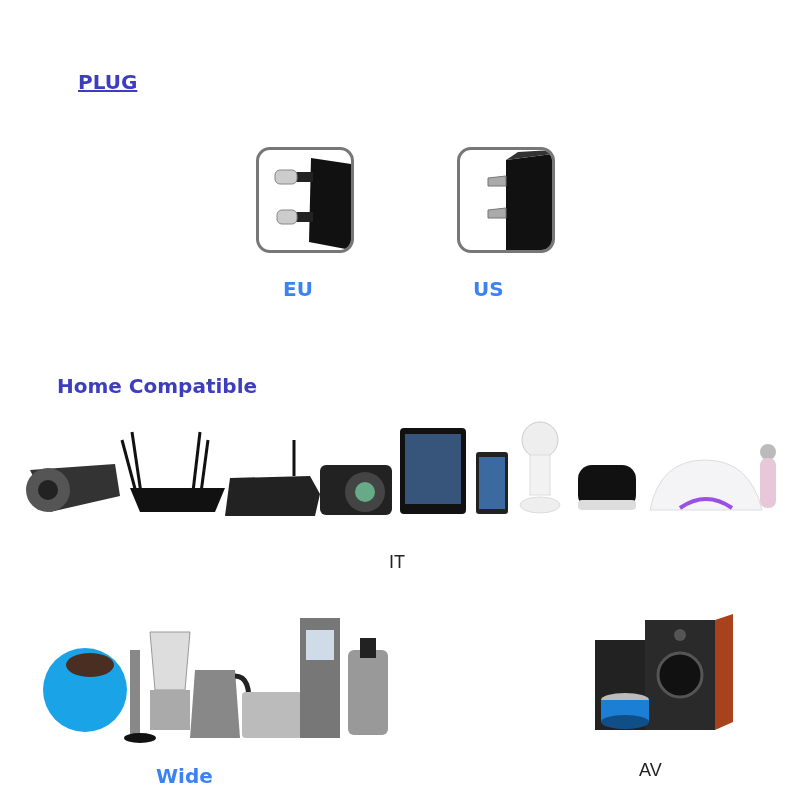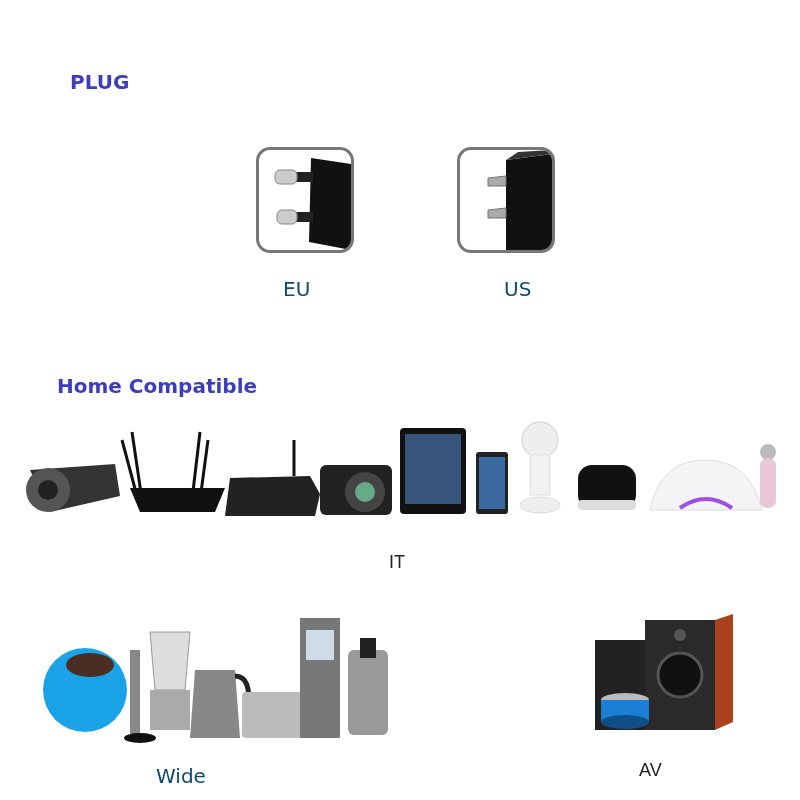--- a/index.html
+++ b/index.html
@@ -1,47 +1,47 @@
 <!DOCTYPE html>
 <html><head>
 <meta charset="utf-8">
 <style>
   html,body{margin:0;padding:0;background:#fff;}
   body{width:800px;height:800px;position:relative;overflow:hidden;font-family:"DejaVu Sans",sans-serif;}
   .abs{position:absolute;}
   .heading{color:#3d3dbf;font-weight:bold;font-size:20px;}
-  .label-blue{color:#0c4a6e;font-weight:normal;font-size:20px;}
+  .label-blue{color:#3b82f6;font-weight:bold;font-size:20px;}
   .label-dark{color:#222;font-size:18px;font-family:"Liberation Sans",sans-serif;}
   .plugbox{width:98px;height:106px;border:3px solid #777;border-radius:14px;background:#fff;overflow:hidden;box-sizing:border-box;}
 </style>
 </head>
 <body>
 
-<div class="abs heading" style="left:70px;top:70px;">PLUG</div>
+<div class="abs heading" style="left:78px;top:70px;text-decoration:underline;">PLUG</div>
 
 <div class="abs plugbox" style="left:256px;top:147px;">
   <svg width="92" height="100" viewBox="0 0 92 100">
     <path d="M52 8 L92 14 L92 100 L50 92 Z" fill="#111"></path>
     <rect x="34" y="22" width="20" height="10" fill="#222"></rect>
     <rect x="34" y="62" width="20" height="10" fill="#222"></rect>
     <rect x="16" y="20" width="22" height="14" rx="5" fill="#ccc" stroke="#888"></rect>
     <rect x="18" y="60" width="20" height="14" rx="5" fill="#ccc" stroke="#888"></rect>
   </svg>
 </div>
 <div class="abs label-blue" style="left:283px;top:277px;">EU</div>
 
 <div class="abs plugbox" style="left:457px;top:147px;">
   <svg width="92" height="100" viewBox="0 0 92 100">
     <path d="M46 10 L92 4 L92 100 L46 100 Z" fill="#111"></path>
     <path d="M46 10 L58 2 L92 0 L92 4 Z" fill="#333"></path>
     <polygon points="28,28 46,26 46,36 28,36" fill="#aaa" stroke="#777"></polygon>
     <polygon points="28,60 46,58 46,68 28,68" fill="#aaa" stroke="#777"></polygon>
   </svg>
 </div>
-<div class="abs label-blue" style="left:504px;top:277px;">US</div>
+<div class="abs label-blue" style="left:473px;top:277px;">US</div>
 
 <div class="abs heading" style="left:57px;top:374px;">Home Compatible</div>
 
 <svg class="abs" style="left:20px;top:420px;" width="770" height="100" viewBox="0 0 770 100">
 
   <g>
     <path d="M10 50 L95 44 L100 76 L30 92 Z" fill="#333"></path>
     <circle cx="28" cy="70" r="22" fill="#555"></circle>
       <circle cx="28" cy="70" r="10" fill="#222"></circle>
   </g>

